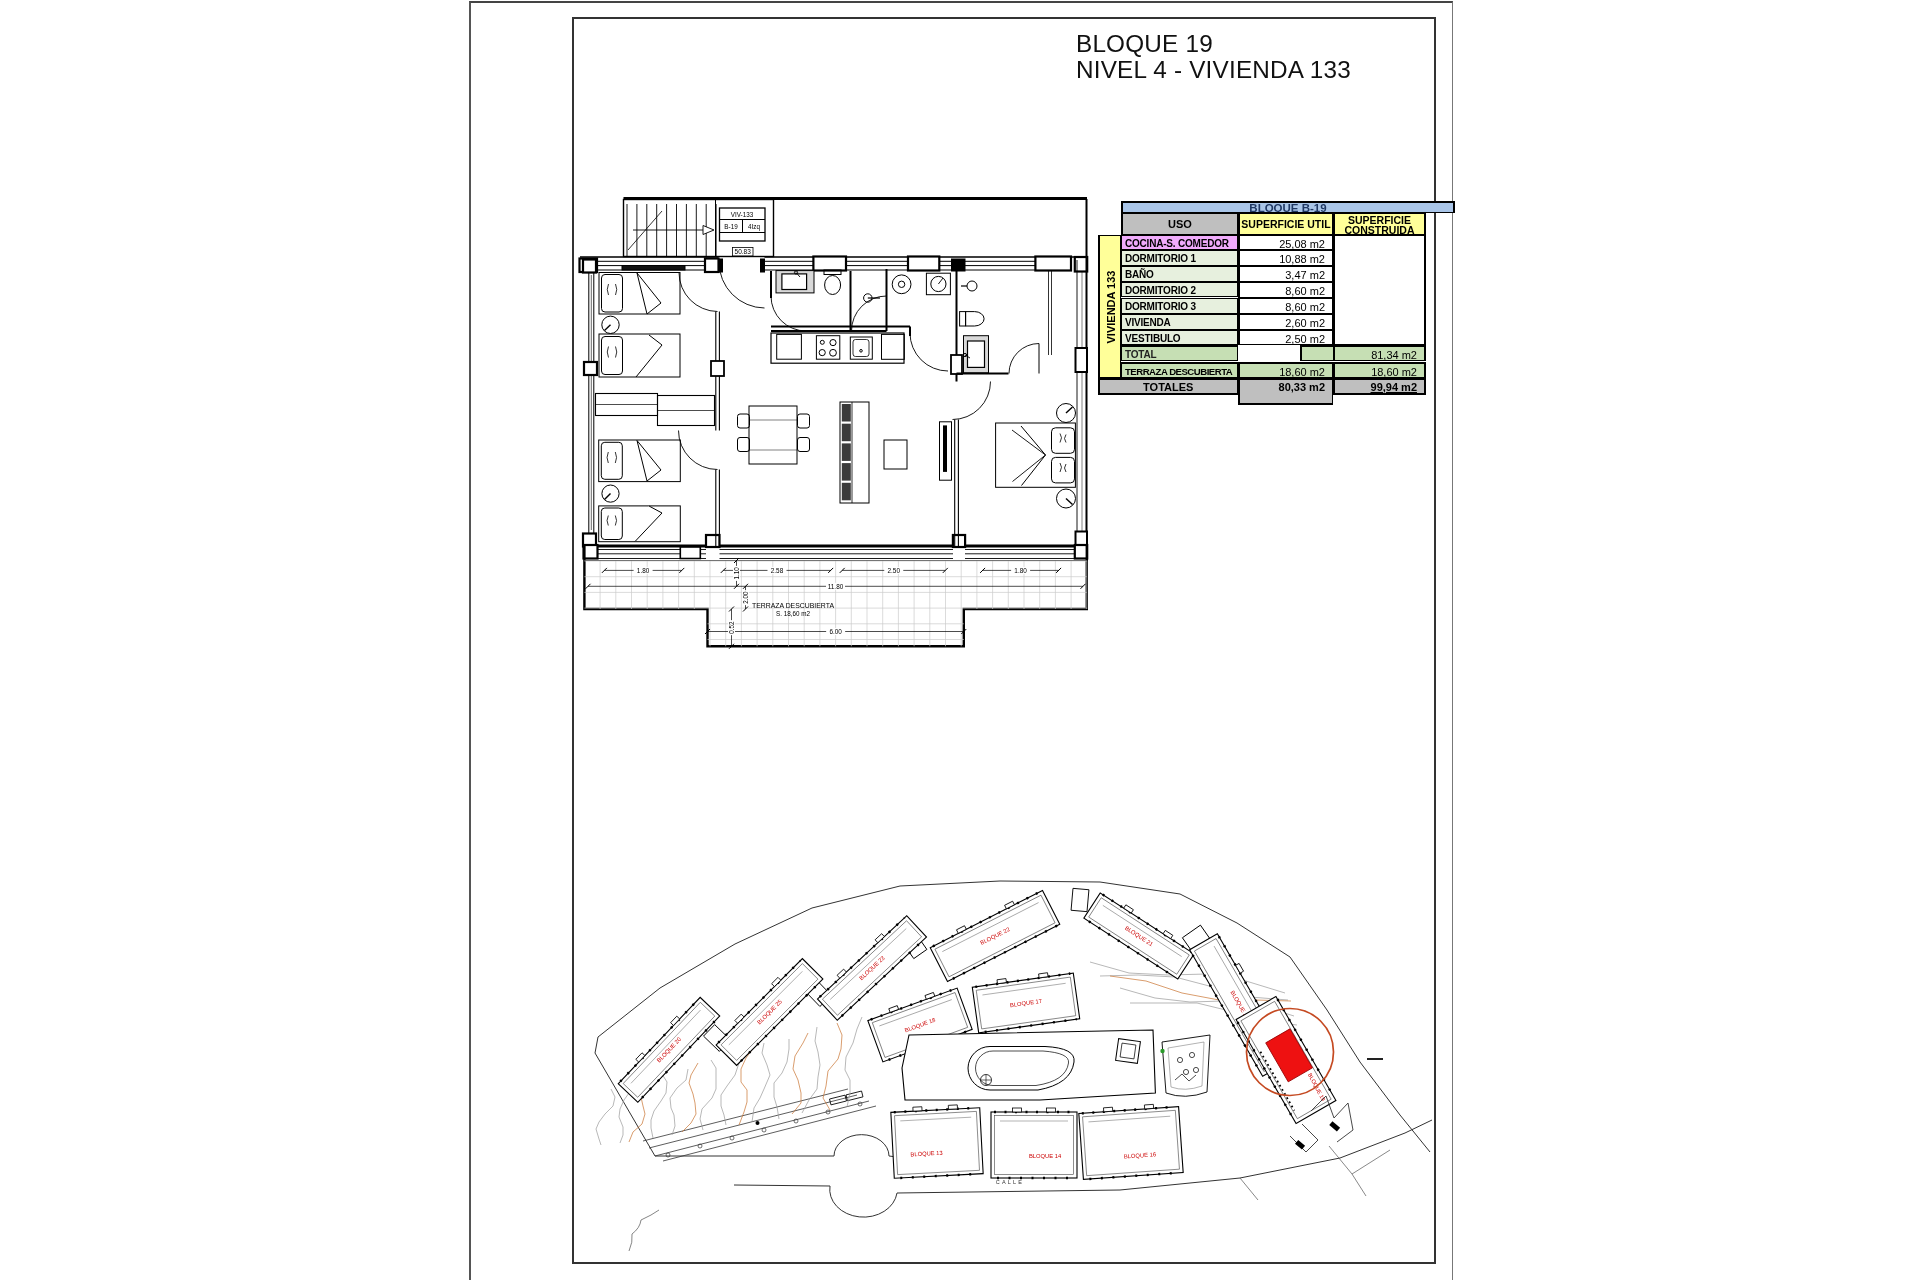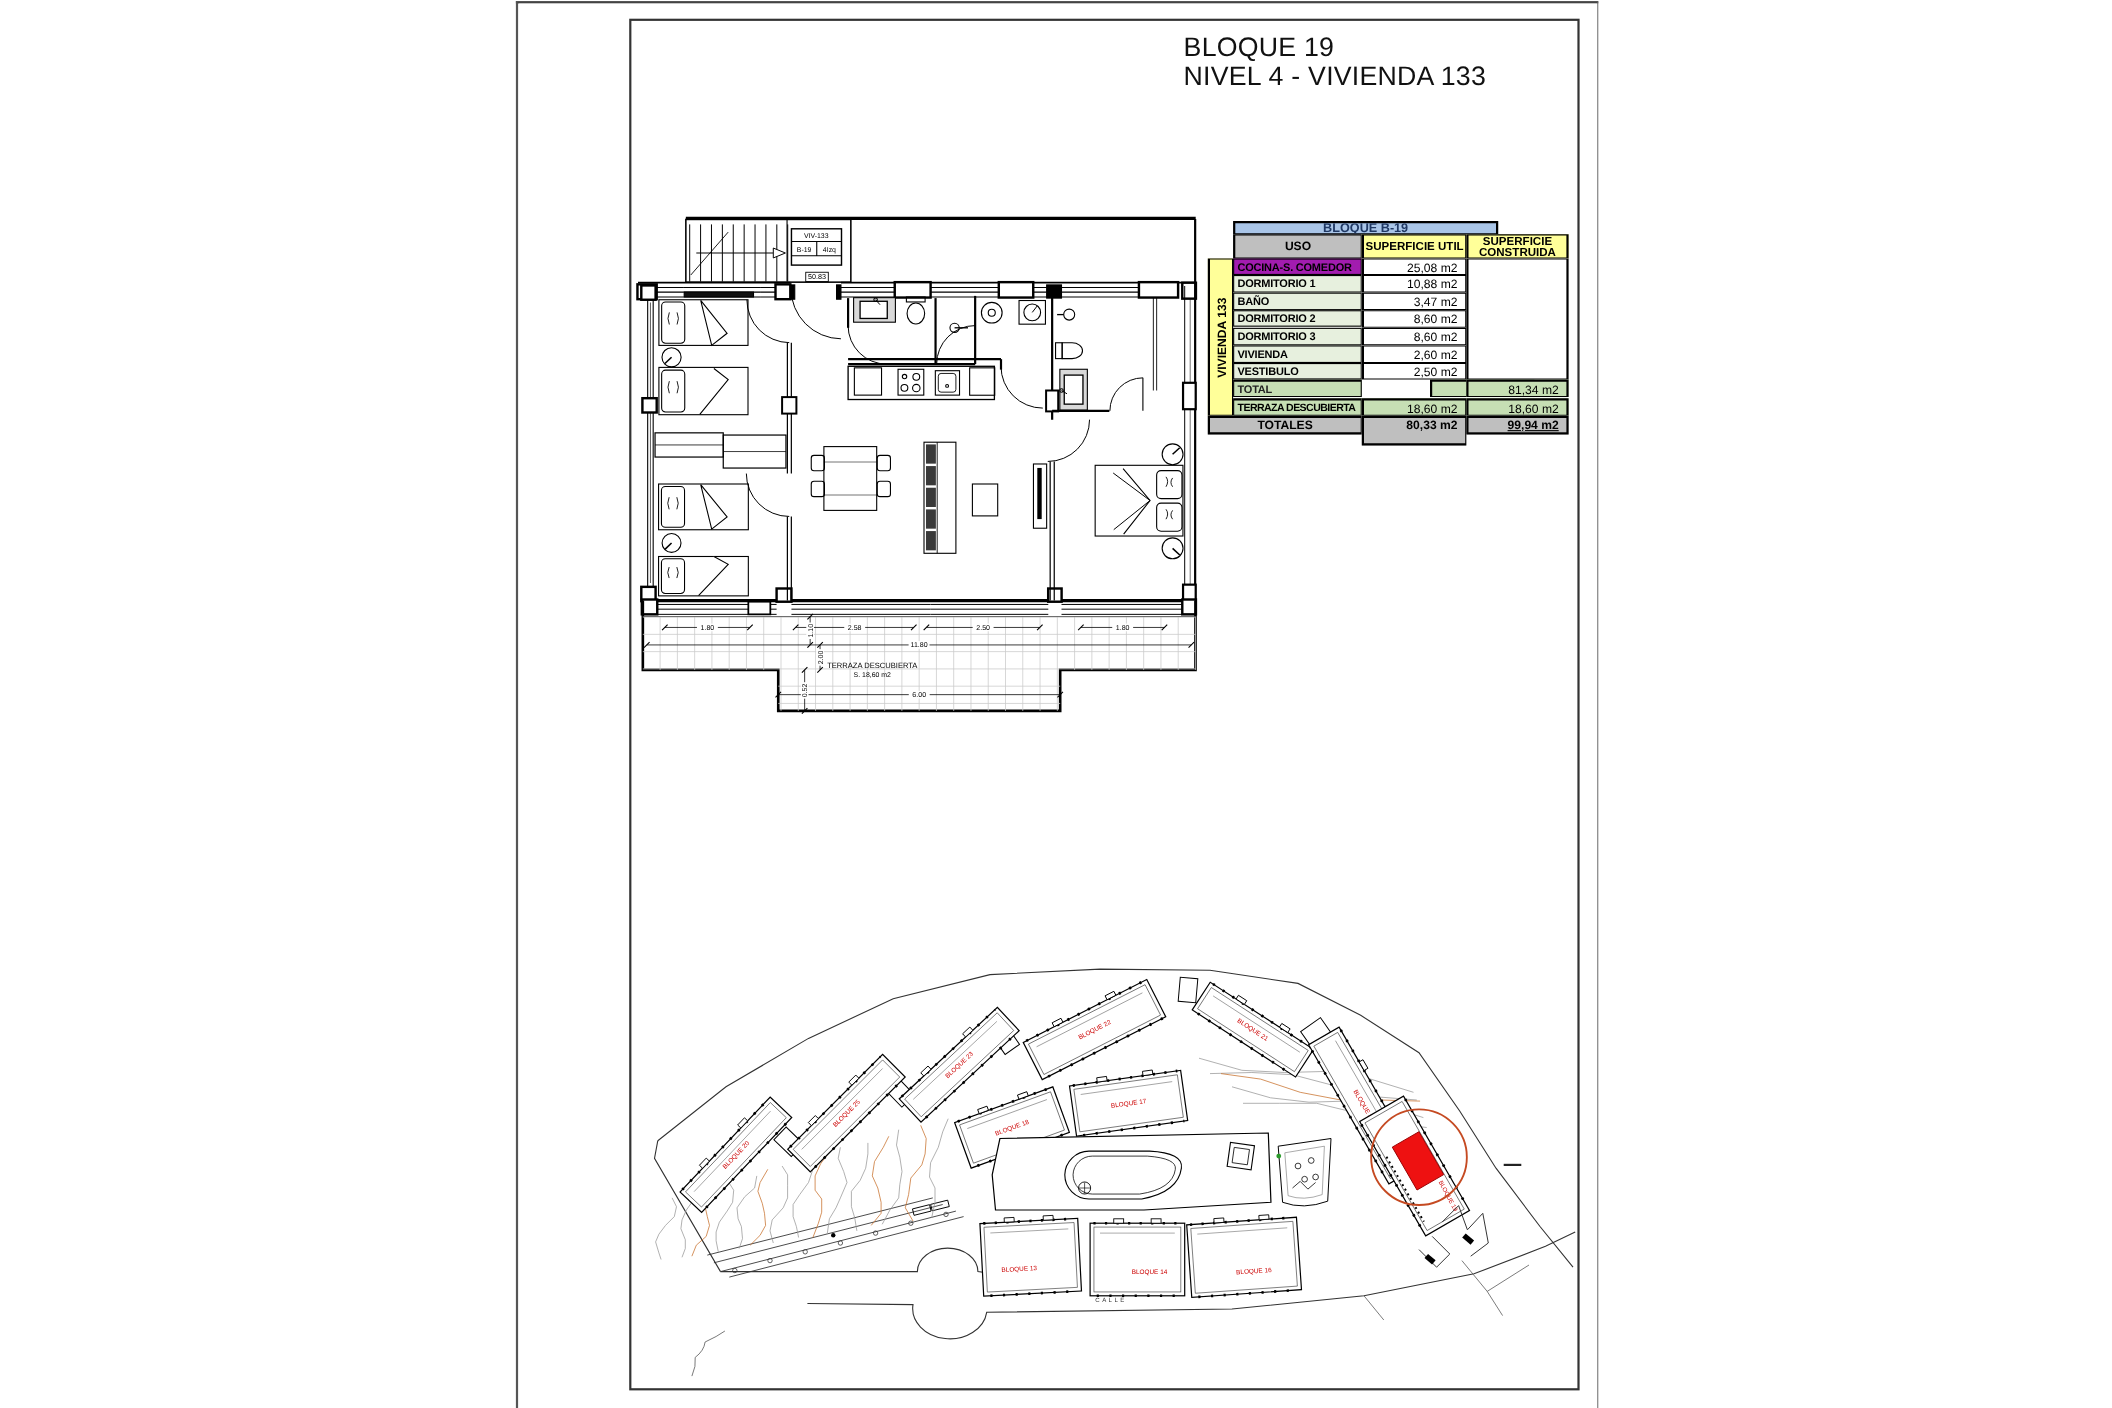--- a/index.html
+++ b/index.html
@@ -8,30 +8,30 @@
 #sheet{left:469px;top:1px;width:981px;height:1279px;border-left:2px solid #555;border-top:2px solid #444;border-right:1px solid #777;}
 #frame{left:572px;top:17px;width:860px;height:1243px;border:2px solid #333;}
 #title{left:1076px;top:30.5px;font-size:24.3px;color:#111;line-height:26px;letter-spacing:0.2px;white-space:nowrap;}
 .tc{position:absolute;box-sizing:border-box;border:1px solid #000;font-family:"Liberation Sans",sans-serif;overflow:hidden;white-space:nowrap;}
 </style>
 </head>
 <body>
 <div id="sheet" class="abs"></div>
 <div id="frame" class="abs"></div>
 <div id="title" class="abs">BLOQUE 19<br>NIVEL 4 - VIVIENDA 133</div>
-<div class="tc" style="left:1121px;top:200.5px;width:241px;height:12.0px;background:#a9c5e8;border:2px solid #000;border-bottom:1px solid #000;font-weight:bold;font-size:11.5px;color:#1f3864;text-align:center;line-height:10px;">BLOQUE B-19</div>
+<div class="tc" style="left:1121px;top:200.5px;width:334px;height:12.0px;background:#a9c5e8;border:2px solid #000;border-bottom:1px solid #000;font-weight:bold;font-size:11.5px;color:#1f3864;text-align:center;line-height:10px;">BLOQUE B-19</div>
 <div class="tc" style="left:1121px;top:212.5px;width:117px;height:22.0px;background:#bfbfbf;border-left:2px solid #000;font-weight:bold;font-size:11px;text-align:center;line-height:21px;">USO</div>
 <div class="tc" style="left:1238px;top:212.5px;width:95px;height:22.0px;background:#ffff99;border-left:2px solid #000;font-weight:bold;font-size:10.5px;text-align:center;line-height:21px;">SUPERFICIE UTIL</div>
 <div class="tc" style="left:1333px;top:212.5px;width:93px;height:22.0px;background:#ffff99;border-left:2px solid #000;border-right:2px solid #000;font-weight:bold;font-size:10.5px;text-align:center;line-height:10.5px;padding-top:1px;">SUPERFICIE<br>CONSTRUIDA</div>
 <div class="tc" style="left:1097.5px;top:234.5px;width:23.5px;height:143.1px;background:#ffff99;border-left:2px solid #000;">
     <span style="position:absolute;left:0;top:0;width:23px;height:143px;display:flex;align-items:center;justify-content:center;">
       <span style="transform:rotate(-90deg);white-space:nowrap;font-weight:bold;font-size:11px;">VIVIENDA 133</span>
     </span>
   </div>
-<div class="tc" style="left:1121px;top:234.5px;width:117px;height:15.8px;background:#a21caf;font-weight:bold;font-size:10px;letter-spacing:-0.2px;line-height:15px;padding-left:3px;">COCINA-S. COMEDOR</div>
+<div class="tc" style="left:1121px;top:234.5px;width:117px;height:15.8px;background:#f0abfc;font-weight:bold;font-size:10px;letter-spacing:-0.2px;line-height:15px;padding-left:3px;">COCINA-S. COMEDOR</div>
 <div class="tc" style="left:1238px;top:234.5px;width:95px;height:15.8px;background:#fff;border-left:2px solid #000;font-size:11px;text-align:right;line-height:16px;padding-right:7px;">25,08 m2</div>
 <div class="tc" style="left:1121px;top:250.3px;width:117px;height:15.9px;background:#e7f0de;font-weight:bold;font-size:10px;letter-spacing:-0.2px;line-height:15px;padding-left:3px;">DORMITORIO 1</div>
 <div class="tc" style="left:1238px;top:250.3px;width:95px;height:15.9px;background:#fff;border-left:2px solid #000;font-size:11px;text-align:right;line-height:16px;padding-right:7px;">10,88 m2</div>
 <div class="tc" style="left:1121px;top:266.2px;width:117px;height:15.9px;background:#e7f0de;font-weight:bold;font-size:10px;letter-spacing:-0.2px;line-height:15px;padding-left:3px;">BAÑO</div>
 <div class="tc" style="left:1238px;top:266.2px;width:95px;height:15.9px;background:#fff;border-left:2px solid #000;font-size:11px;text-align:right;line-height:16px;padding-right:7px;">3,47 m2</div>
 <div class="tc" style="left:1121px;top:282.1px;width:117px;height:15px;background:#e7f0de;font-weight:bold;font-size:10px;letter-spacing:-0.2px;line-height:15px;padding-left:3px;">DORMITORIO 2</div>
 <div class="tc" style="left:1238px;top:282.1px;width:95px;height:15.8px;background:#fff;border-left:2px solid #000;font-size:11px;text-align:right;line-height:16px;padding-right:7px;">8,60 m2</div>
 <div class="tc" style="left:1121px;top:297.9px;width:117px;height:15.9px;background:#e7f0de;font-weight:bold;font-size:10px;letter-spacing:-0.2px;line-height:15px;padding-left:3px;">DORMITORIO 3</div>
 <div class="tc" style="left:1238px;top:297.9px;width:95px;height:15.9px;background:#fff;border-left:2px solid #000;font-size:11px;text-align:right;line-height:16px;padding-right:7px;">8,60 m2</div>
 <div class="tc" style="left:1121px;top:313.8px;width:117px;height:15.8px;background:#e7f0de;font-weight:bold;font-size:10px;letter-spacing:-0.2px;line-height:15px;padding-left:3px;">VIVIENDA</div>

